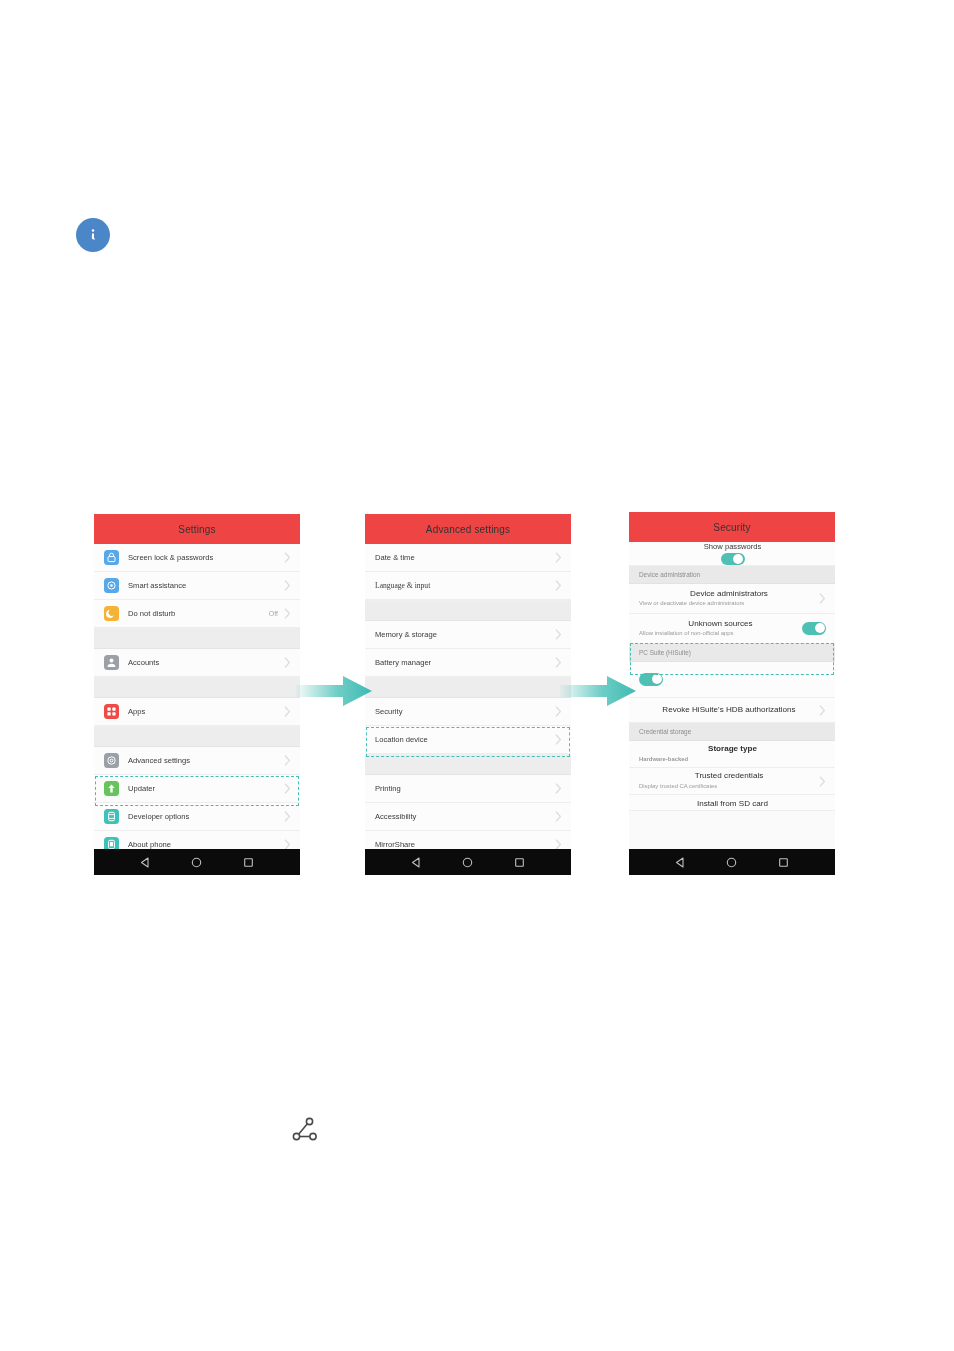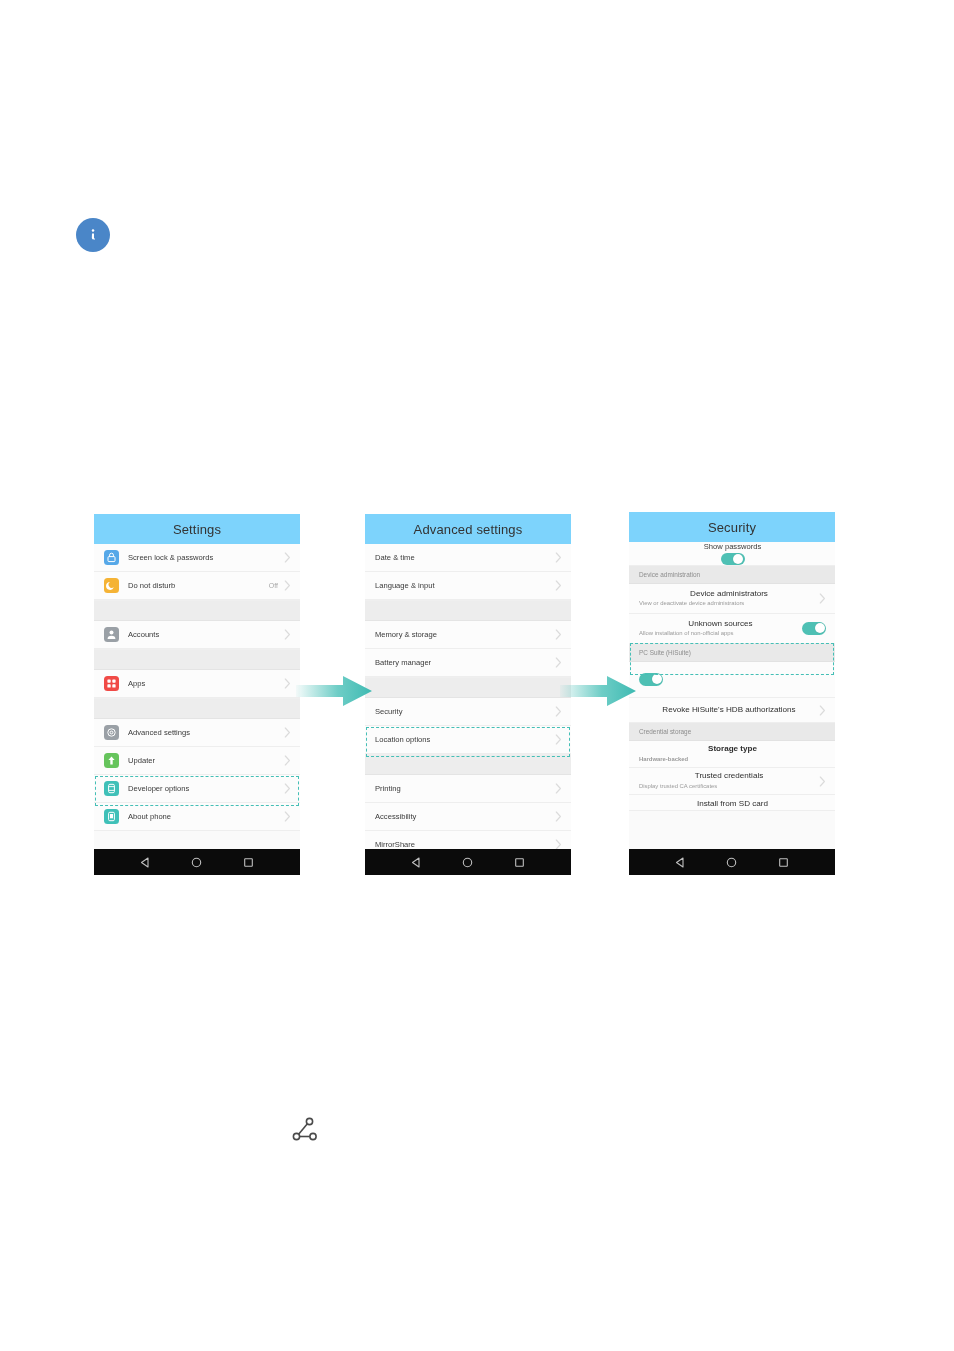--- a/index.html
+++ b/index.html
@@ -44,24 +44,24 @@
     width:206px;
     background:#fafafa;
     overflow:hidden;
   }
   #phone1 .screen{height:335px;}
   #phone2 .screen{height:335px;}
   #phone3 .screen{height:337px;}
 
   .title-bar{
     height:30px;
-    background:#7dd3fc;
+    background:#ef4444;
     display:flex;align-items:center;justify-content:center;
     color:#333;
-    font-size:13px;
+    font-size:10px;
     letter-spacing:.15px;
   }
 
   .list{background:#fcfcfc;}
 
   .row{
     position:relative;
     display:flex;align-items:center;
     padding:0 9px 0 10px;
     background:#fcfcfc;
@@ -206,20 +206,37 @@
             </div>
             <span class="chev">
               <svg width="7" height="11" viewBox="0 0 7 11">
                 <path d="M1.3,1 L5.4,5.5 L1.3,10" fill="none" stroke="#b4b4b4" stroke-width="1.15" stroke-linecap="round" stroke-linejoin="round"></path>
               </svg>
             </span>
           </div>
           <div class="row" style="height: 28px;">
             <span class="icon">
               <svg width="15" height="15" viewBox="0 0 15 15">
+                <rect x="0" y="0" width="15" height="15" rx="3.5" fill="#56a8e8"></rect>
+                <circle cx="7.5" cy="7.5" r="3.6" fill="none" stroke="white" stroke-width="1"></circle>
+                <circle cx="7.5" cy="7.5" r="1.3" fill="white"></circle>
+              </svg>
+            </span>
+            <div class="txtwrap">
+              <div class="label">Smart assistance</div>
+            </div>
+            <span class="chev">
+              <svg width="7" height="11" viewBox="0 0 7 11">
+                <path d="M1.3,1 L5.4,5.5 L1.3,10" fill="none" stroke="#b4b4b4" stroke-width="1.15" stroke-linecap="round" stroke-linejoin="round"></path>
+              </svg>
+            </span>
+          </div>
+          <div class="row" style="height: 28px;">
+            <span class="icon">
+              <svg width="15" height="15" viewBox="0 0 15 15">
                 <rect x="0" y="0" width="15" height="15" rx="3.5" fill="#f5b335"></rect>
                 <path d="M9.8,9.3 A4,4 0 1 1 6.0,3.9 A3.3,3.3 0 0 0 9.8,9.3 Z" fill="white"></path>
               </svg>
             </span>
             <div class="txtwrap">
               <div class="label">Do not disturb</div>
             </div>
             <span class="value">Off</span>
             <span class="chev">
               <svg width="7" height="11" viewBox="0 0 7 11">
@@ -363,21 +380,21 @@
           <div class="row" style="height: 28px;">
             <div class="txtwrap">
               <div class="label">Date &amp; time</div>
             </div>
             <span class="chev">
               <svg width="7" height="11" viewBox="0 0 7 11">
                 <path d="M1.3,1 L5.4,5.5 L1.3,10" fill="none" stroke="#b4b4b4" stroke-width="1.15" stroke-linecap="round" stroke-linejoin="round"></path>
               </svg>
             </span>
           </div>
-          <div class="row" style="height: 28px;">
+          <div class="row" style="height: 28px; font-family: Liberation Serif, serif;">
             <div class="txtwrap">
               <div class="label">Language &amp; input</div>
             </div>
             <span class="chev">
               <svg width="7" height="11" viewBox="0 0 7 11">
                 <path d="M1.3,1 L5.4,5.5 L1.3,10" fill="none" stroke="#b4b4b4" stroke-width="1.15" stroke-linecap="round" stroke-linejoin="round"></path>
               </svg>
             </span>
           </div>
           <div class="gap" style="height: 19px;"></div>
@@ -407,21 +424,21 @@
               <div class="label">Security</div>
             </div>
             <span class="chev">
               <svg width="7" height="11" viewBox="0 0 7 11">
                 <path d="M1.3,1 L5.4,5.5 L1.3,10" fill="none" stroke="#b4b4b4" stroke-width="1.15" stroke-linecap="round" stroke-linejoin="round"></path>
               </svg>
             </span>
           </div>
           <div class="row" style="height: 28px;">
             <div class="txtwrap">
-              <div class="label">Location options</div>
+              <div class="label">Location device</div>
             </div>
             <span class="chev">
               <svg width="7" height="11" viewBox="0 0 7 11">
                 <path d="M1.3,1 L5.4,5.5 L1.3,10" fill="none" stroke="#b4b4b4" stroke-width="1.15" stroke-linecap="round" stroke-linejoin="round"></path>
               </svg>
             </span>
           </div>
           <div class="gap" style="height: 19px;"></div>
           <div class="row" style="height: 28px;">
             <div class="txtwrap">

